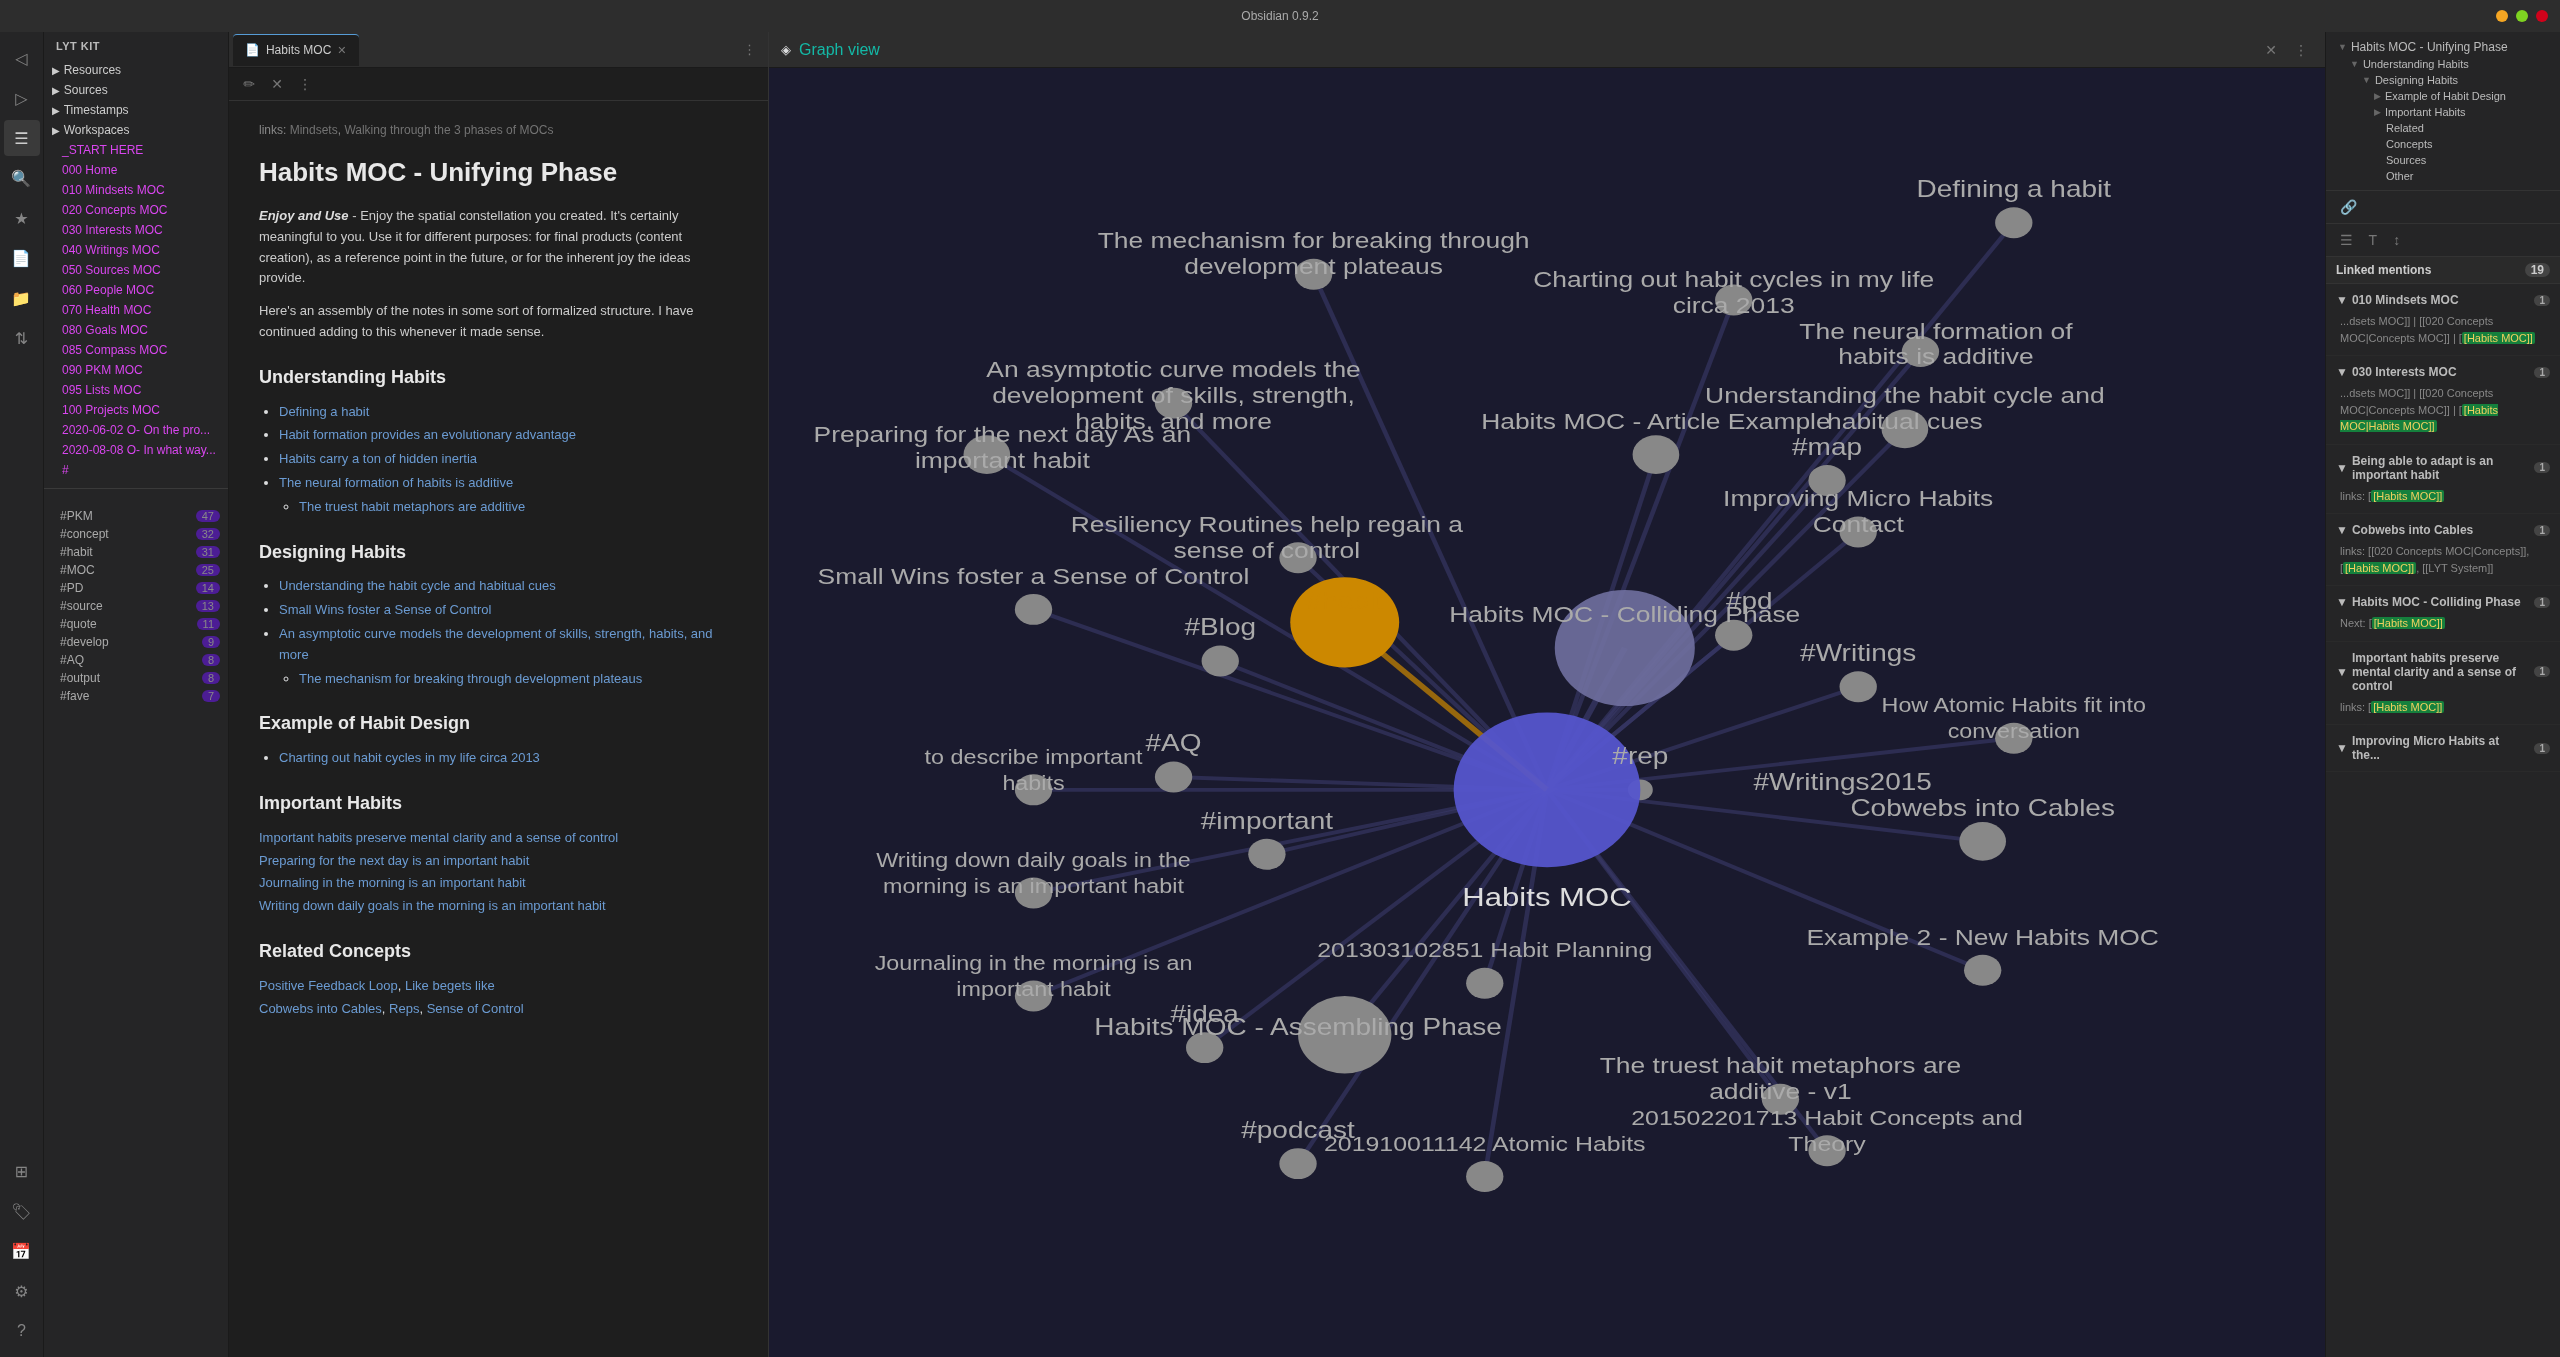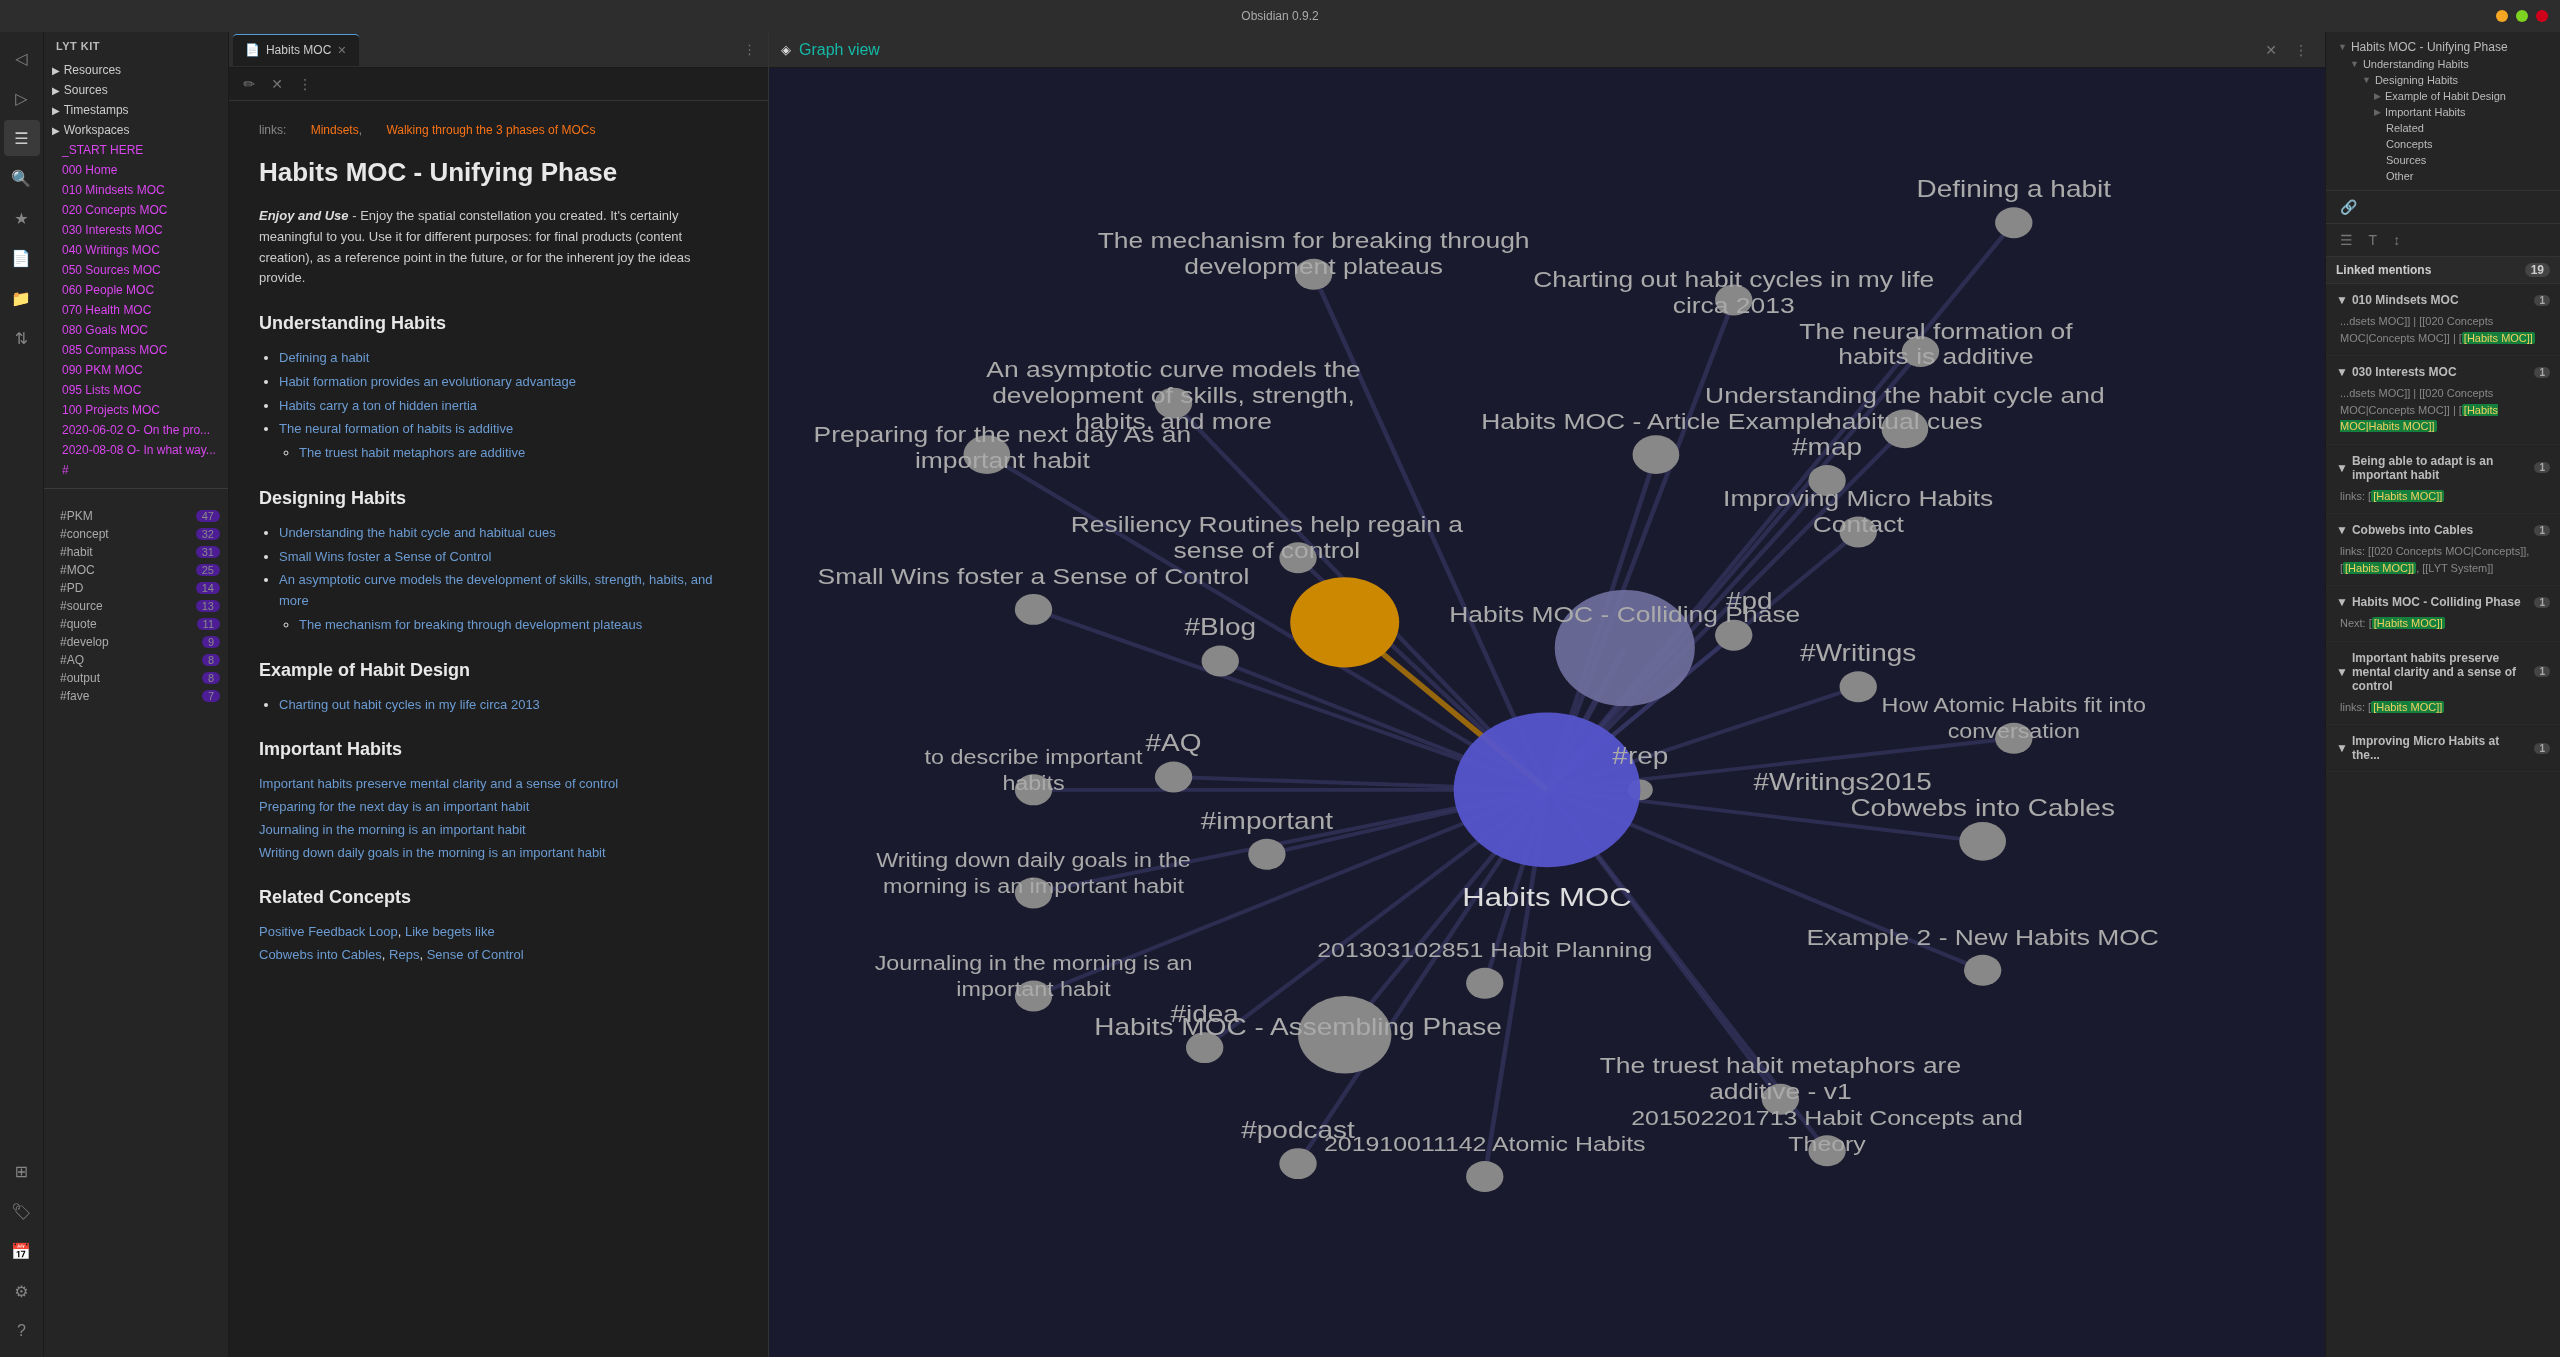--- a/index.html
+++ b/index.html
@@ -189,21 +189,21 @@
       flex: 1;
       overflow-y: auto;
       padding: 20px 30px;
       line-height: 1.6;
     }
     .editor-links {
       font-size: 12px;
       color: #888;
       margin-bottom: 16px;
     }
-    .editor-links a { color: #f97316; text-decoration: none; margin-left: 21px; }
+    .editor-links a { color: #737373; text-decoration: none; }
 
     .editor-h1 {
       font-size: 26px;
       font-weight: 700;
       color: #e8e8e8;
       margin-bottom: 16px;
       line-height: 1.3;
     }
     .editor-h2 {
       font-size: 18px;
@@ -489,20 +489,21 @@
         <div class="editor-links">
           links: <a href="#">Mindsets</a>, <a href="#">Walking through the 3 phases of MOCs</a>
         </div>
 
         <div class="editor-h1">Habits MOC - Unifying Phase</div>
 
         <p class="editor-p">
           <span class="editor-italic">Enjoy and Use</span> - Enjoy the spatial constellation you created. It's certainly meaningful to you. Use it for different purposes: for final products (content creation), as a reference point in the future, or for the inherent joy the ideas provide.
         </p>
 
+        <p class="editor-p">Here's an assembly of the notes in some sort of formalized structure. I have continued adding to this whenever it made sense.</p>
 
         <div class="editor-h2">Understanding Habits</div>
         <ul class="editor-ul">
           <li><a href="#">Defining a habit</a></li>
           <li><a href="#">Habit formation provides an evolutionary advantage</a></li>
           <li><a href="#">Habits carry a ton of hidden inertia</a></li>
           <li><a href="#">The neural formation of habits is additive</a>
             <ul>
               <li><a href="#">The truest habit metaphors are additive</a></li>
             </ul>

